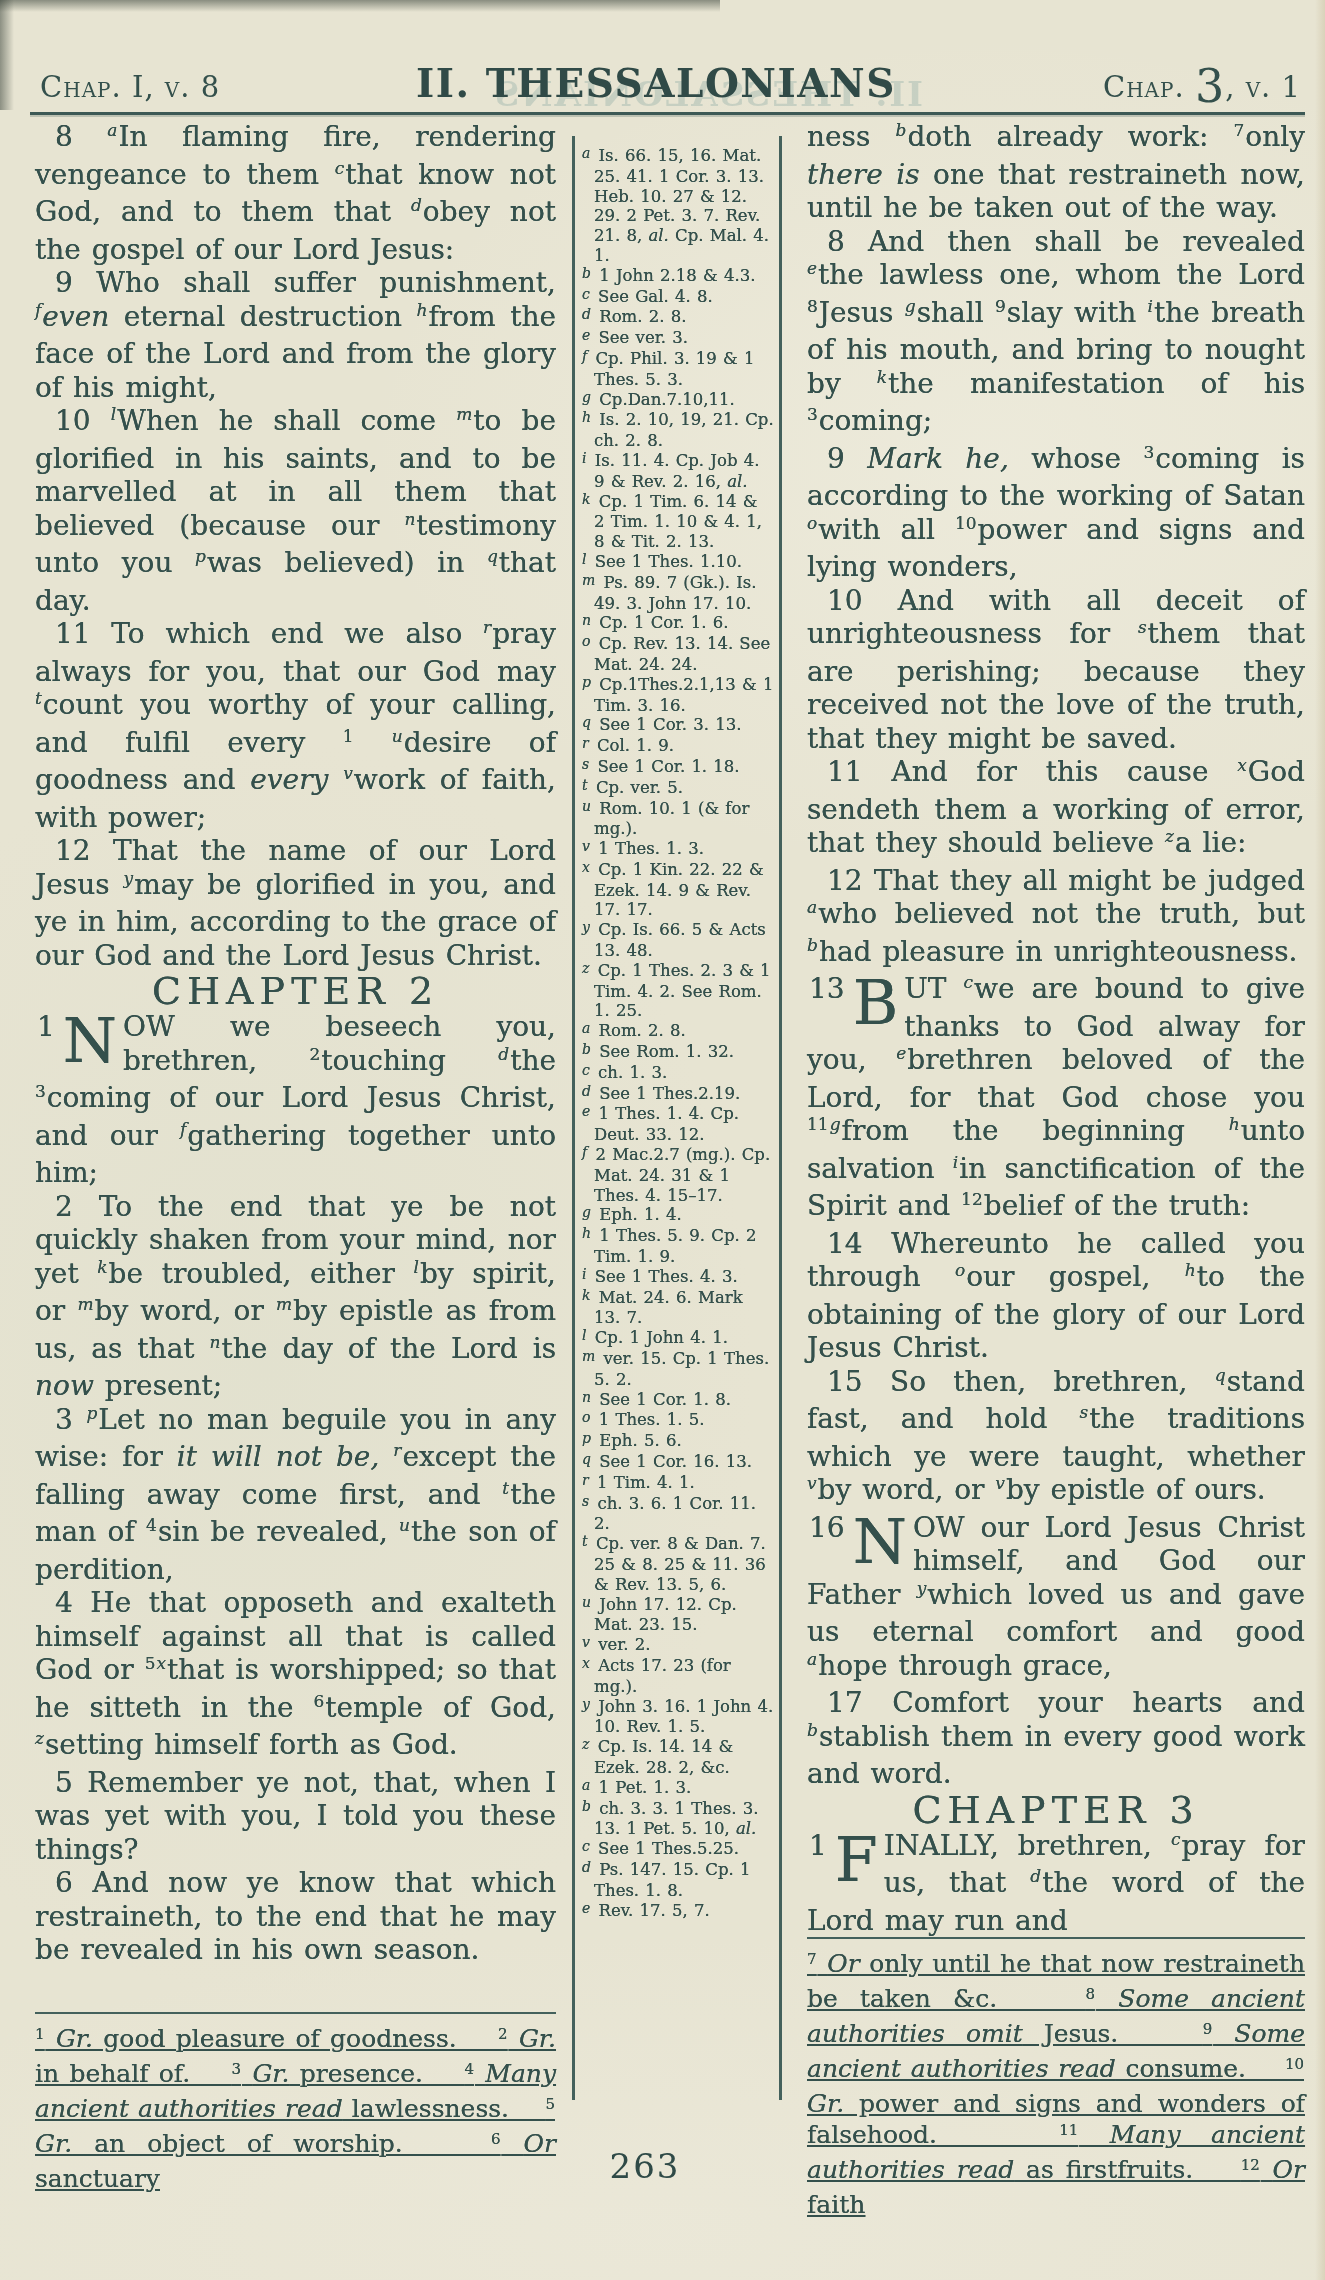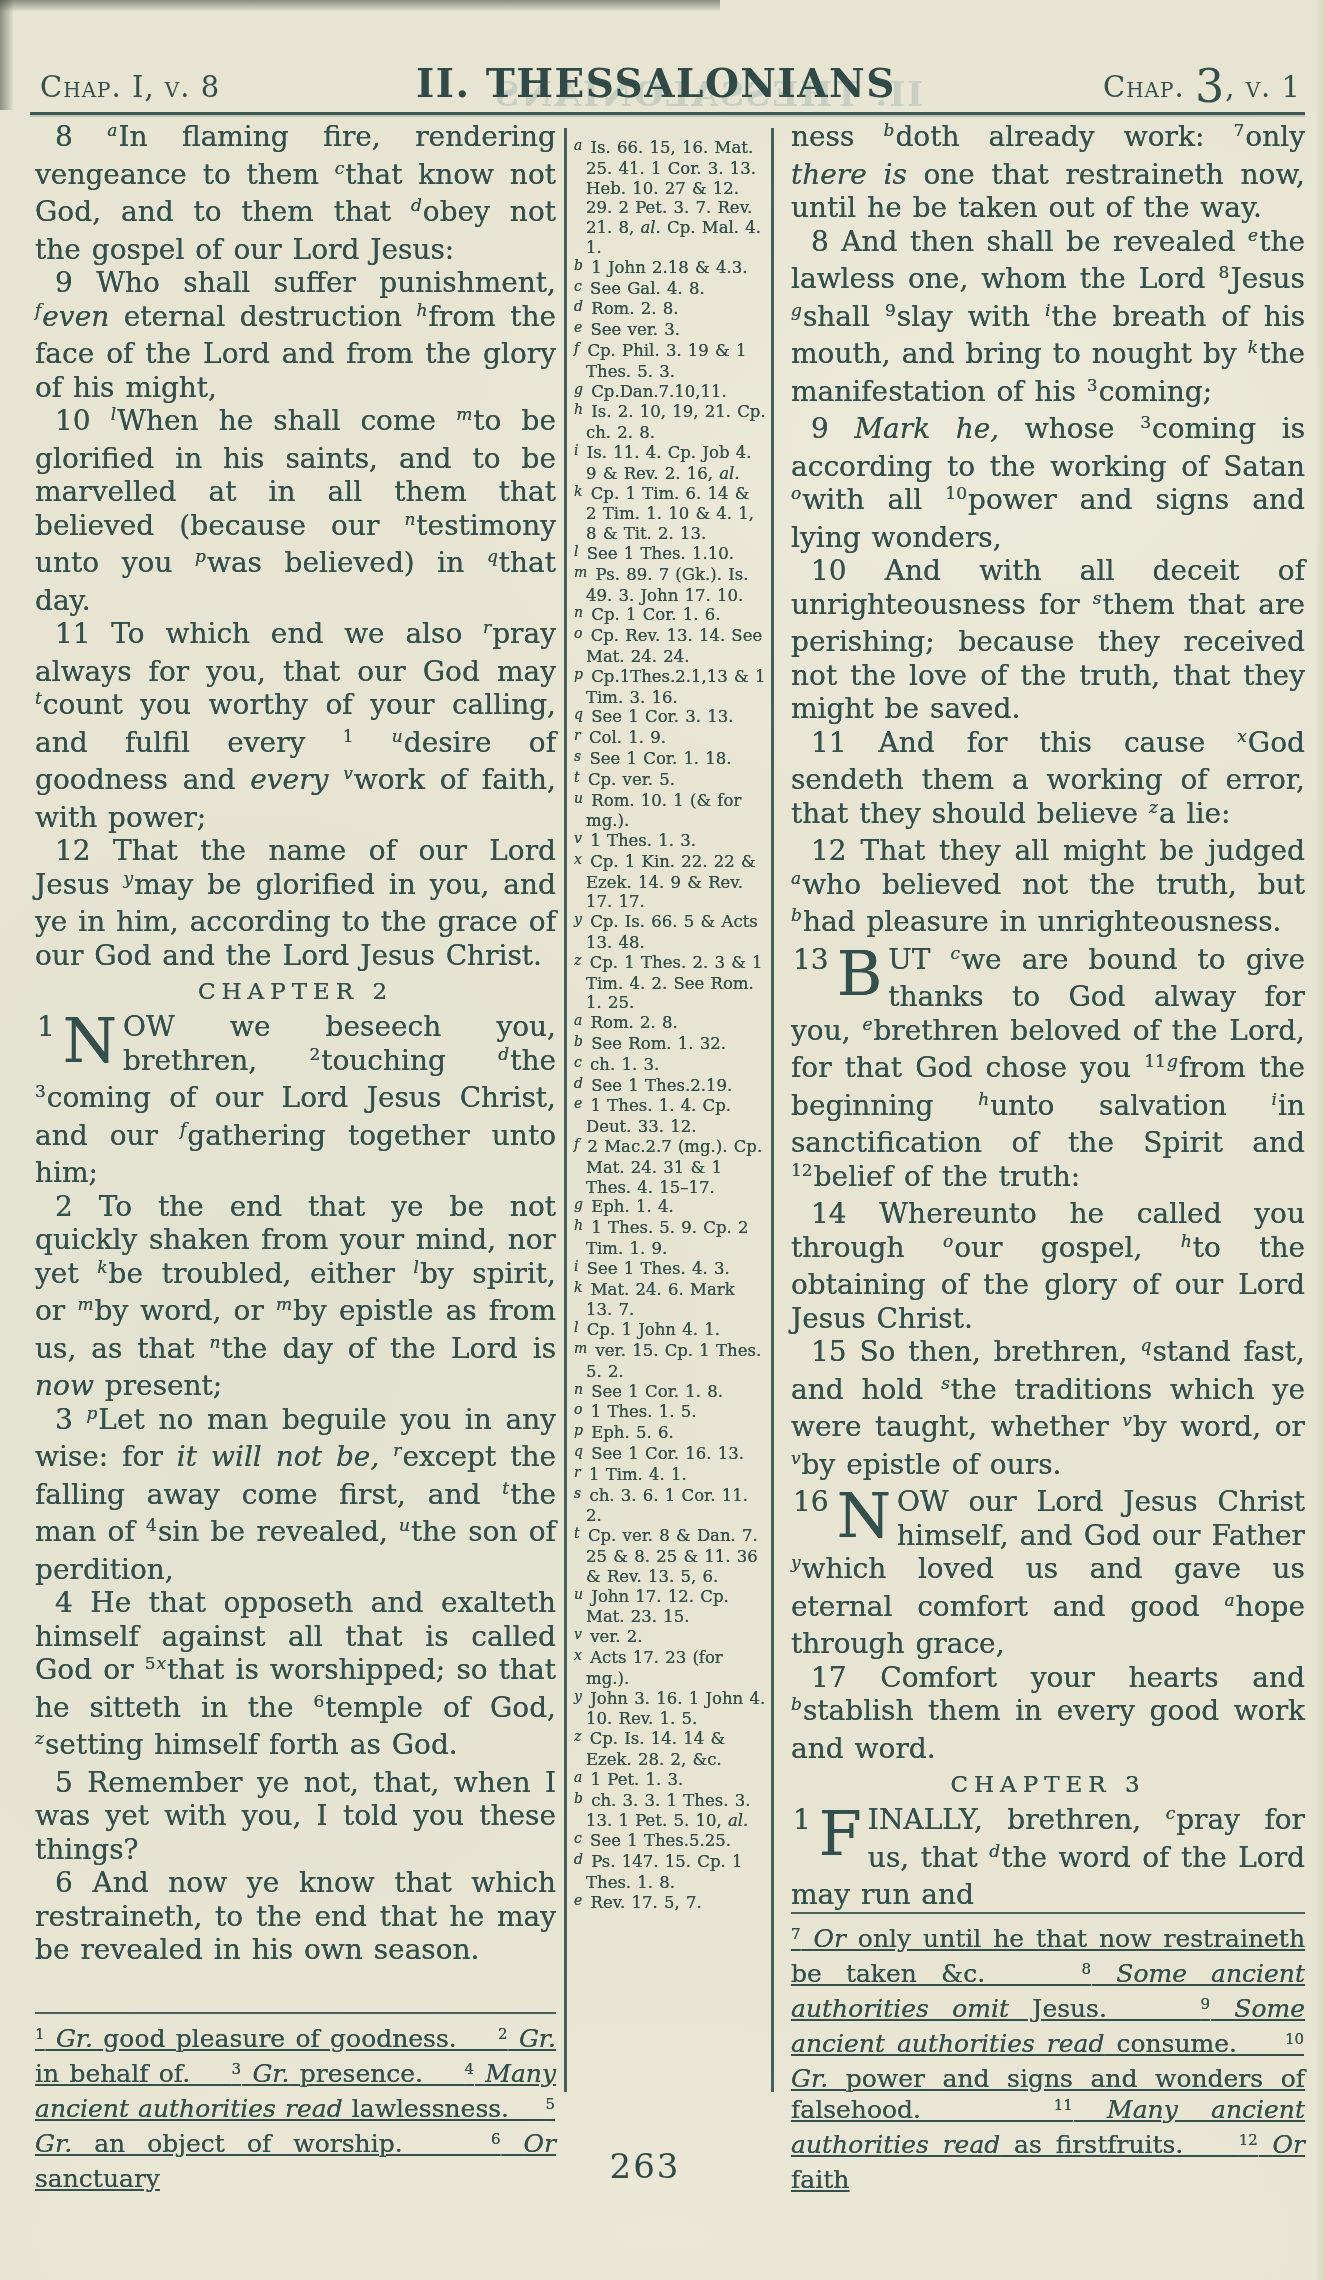--- a/index.html
+++ b/index.html
@@ -32,32 +32,32 @@
   .ghost-title{position:absolute;left:300px;top:16px;font-size:34px;font-weight:bold;letter-spacing:2px;
     color:rgba(124,160,156,.30);transform:scaleX(-1);white-space:nowrap;width:740px;text-align:center;pointer-events:none;}
   .top-rule{position:absolute;top:112px;left:30px;right:20px;height:3px;background:#3d5955;
     box-shadow:0 2px 0 rgba(61,89,85,.25);}
 
   
   .columns{position:absolute;top:120px;left:35px;right:20px;display:flex;align-items:flex-start;}
   .col-left{width:521px;height:2056px;display:flex;flex-direction:column;gap:45px;}
   .col-mid{width:210px;height:1964px;box-sizing:border-box;
     border-left:3px solid #44615c;border-right:3px solid #44615c;
-    padding:10px 5px 0 7px;margin:8px;}
+    padding:10px 5px 0 7px;margin:16px;}
   .col-right{flex:1;height:2068px;display:flex;flex-direction:column;min-width:0;padding-left:9px;}
 
   
   .verse{font-size:28px;line-height:33.5px;text-align:justify;text-indent:20px;
     word-spacing:2px;text-shadow:0 0 .5px currentColor;}
   .dropcap-verse{text-indent:0;}
   .vnum{float:left;margin:0 8px 0 2px;line-height:34px;}
   .dropcap{float:left;font-size:62px;line-height:56px;padding:3px 6px 0 0;font-weight:500;}
   sup.rl{font-size:17px;font-style:italic;vertical-align:baseline;position:relative;top:-10px;margin-right:1px;}
   sup.rn{font-size:17px;vertical-align:baseline;position:relative;top:-10px;margin-right:1px;}
-  .chap-heading{font-size:23px;letter-spacing:6px;text-align:center;line-height:36px;text-indent:0;
+  .chap-heading{font-size:38px;letter-spacing:6px;text-align:center;line-height:36px;text-indent:0;
     margin:1px 0;text-shadow:0 0 .5px currentColor;}
 
   
   .footnotes{margin-top:auto;border-top:2px solid #44615c;padding-top:9px;
     font-size:25px;line-height:31px;text-align:justify;word-spacing:1px;text-shadow:0 0 .4px currentColor;text-decoration:underline;}
   .footnotes sup.rn{font-size:15px;top:-8px;}
 
   
   .ref{font-size:16.5px;line-height:19.8px;text-align:left;
     padding-left:12px;text-indent:-12px;word-spacing:1px;text-shadow:0 0 .4px currentColor;}

